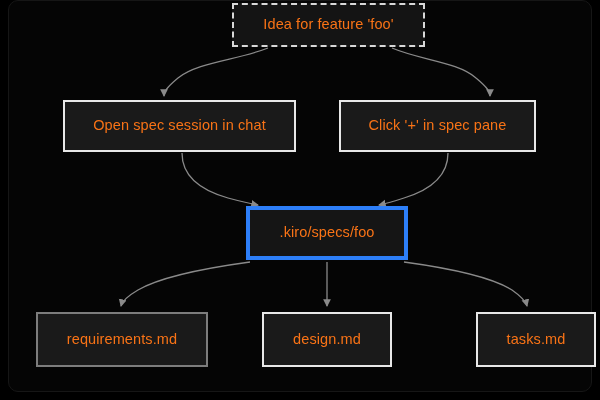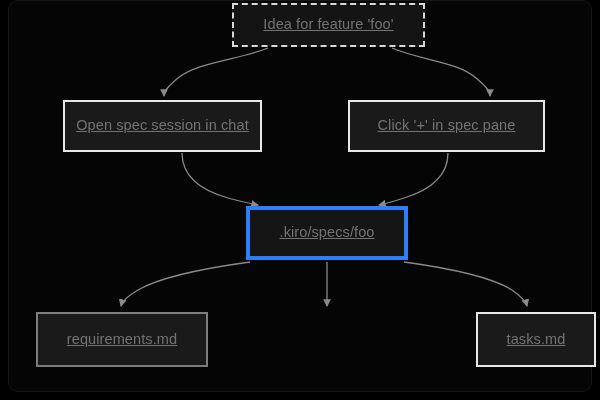--- a/index.html
+++ b/index.html
@@ -46,26 +46,25 @@
   }
 
   .node {
     position: absolute;
     box-sizing: border-box;
     background: #1a1a1a;
     display: flex;
     align-items: center;
     justify-content: center;
     text-align: center;
-    color: #737373;
+    color: #f97316;
     font-size: 14.5px;
     letter-spacing: 0.1px;
     line-height: 1.2;
     z-index: 2;
-    text-decoration: underline;
   }
 
   
   .node--solid {
     border: 2px solid #e8e8e8;
   }
 
   
   .node--muted {
     border: 2px solid #7d7d7d;
@@ -115,34 +114,37 @@
 
     <path d="M 327,262 L 327,306" fill="none" stroke="#8a8a8a" stroke-width="1.3" marker-end="url(#arrowhead)"></path>
 
     <path d="M 404,262 C 448,268 490,276 512,290 C 522,297 526,302 527,306" fill="none" stroke="#8a8a8a" stroke-width="1.3" marker-end="url(#arrowhead)"></path>
   </svg>
 
   <div class="node node--dashed" style="left:232px; top:3px; width:193px; height:44px;">
     <span class="node-label">Idea for feature 'foo'</span>
   </div>
 
-  <div class="node node--solid" style="left:63px; top:100px; width:199px; height:52px;">
+  <div class="node node--solid" style="left:63px; top:100px; width:233px; height:52px;">
     <span class="node-label">Open spec session in chat</span>
   </div>
 
-  <div class="node node--solid" style="left:348px; top:100px; width:197px; height:52px;">
+  <div class="node node--solid" style="left:339px; top:100px; width:197px; height:52px;">
     <span class="node-label">Click '+' in spec pane</span>
   </div>
 
   <div class="node node--highlight" style="left:246px; top:206px; width:162px; height:54px;">
     <span class="node-label">.kiro/specs/foo</span>
   </div>
 
   <div class="node node--muted" style="left:36px; top:312px; width:172px; height:55px;justify-content:center;">
     <span class="node-label">requirements.md</span>
   </div>
 
+  <div class="node node--solid" style="left:262px; top:312px; width:130px; height:55px;">
+    <span class="node-label">design.md</span>
+  </div>
 
   <div class="node node--solid" style="left:444px; top:312px; width:120px; height:55px;margin-left:32px;">
     <span class="node-label">tasks.md</span>
   </div>
 
 </div>
 
 </body></html>

